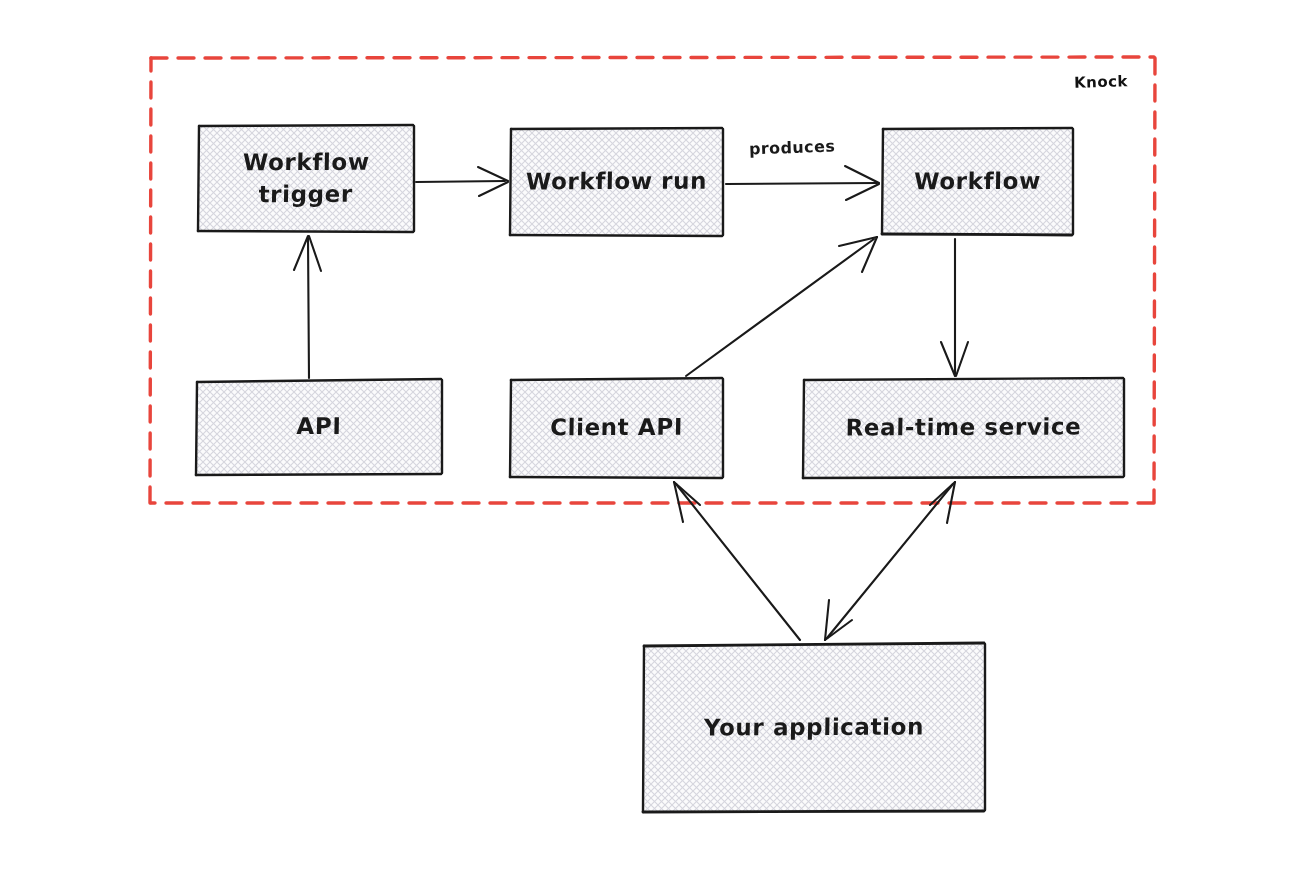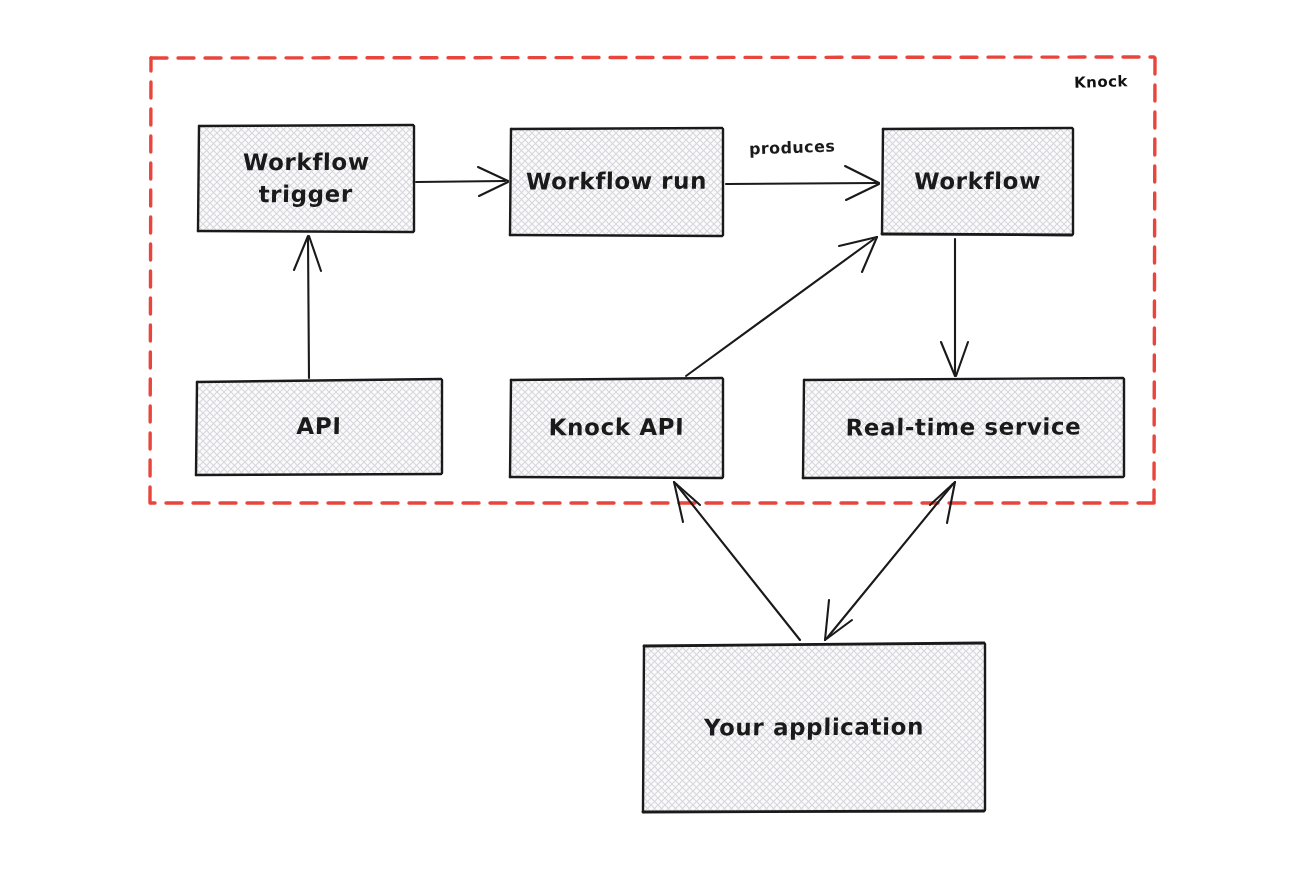--- a/index.html
+++ b/index.html
@@ -197,21 +197,21 @@
 
   <div class="node-label" style="left:882px; top:128px; width:191px; height:107px;">
       <span style="white-space:pre-line;">Workflow</span>
     </div>
 
   <div class="node-label" style="left:196px; top:379px; width:246px; height:96px;">
       <span style="white-space:pre-line;">API</span>
     </div>
 
   <div class="node-label" style="left:510px; top:378px; width:213px; height:100px;">
-      <span style="white-space:pre-line;">Knock API</span>
+      <span style="white-space:pre-line;">Client API</span>
     </div>
 
   <div class="node-label" style="left:803px; top:378px; width:321px; height:100px;">
       <span style="white-space:pre-line;">Real-time service</span>
     </div>
 
   <div class="node-label" style="left:643px; top:643px; width:342px; height:169px;">
       <span style="white-space:pre-line;">Your application</span>
     </div>
 

